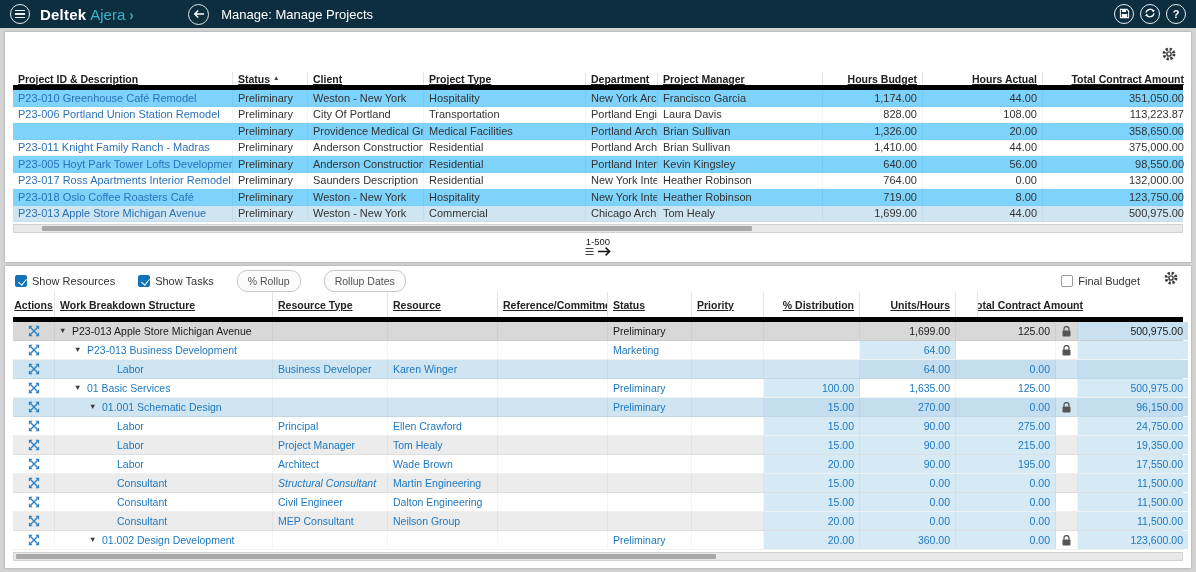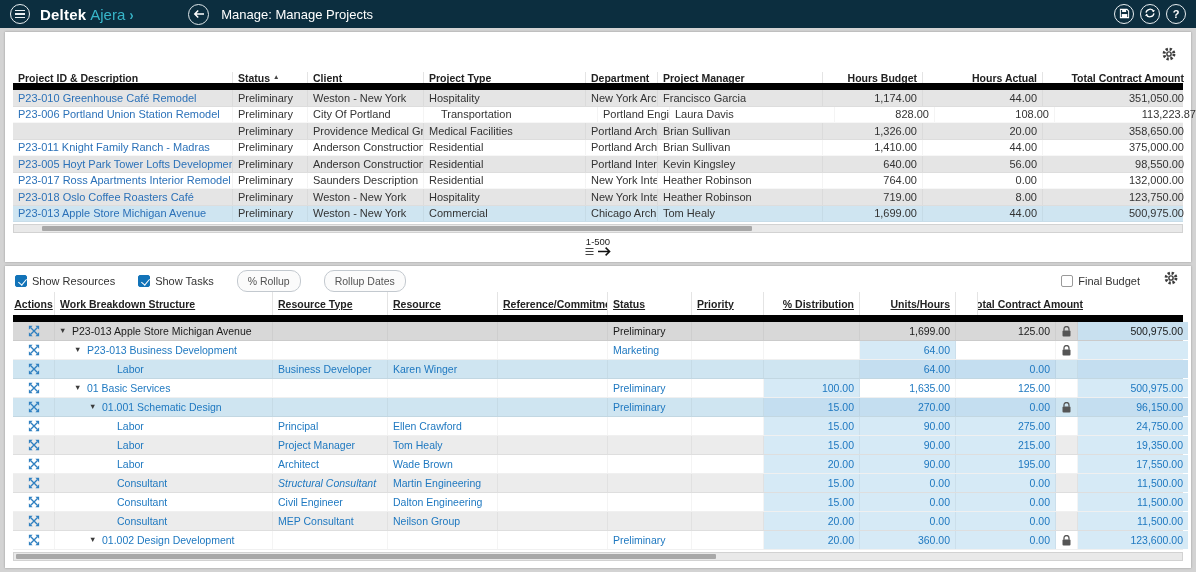--- a/index.html
+++ b/index.html
@@ -29,39 +29,39 @@
     font-size:11px; font-weight:bold; display:flex; align-items:center; justify-content:center; cursor:pointer; }
 
   
   .panel { background:#fff; margin:4px 5px 0; position:relative; box-shadow:0 0 2px rgba(0,0,0,.3); }
   .panel-top { height:230px; padding:2px 8px 0; }
   .panel-bottom { height:302px; padding:2px 8px 0; }
   .panel-gear { position:absolute; top:14px; right:14px; cursor:pointer; line-height:0; }
 
   
   .grid { font-size:11px; color:#333; }
-  .hrow { display:flex; border-bottom:7px solid #000000; align-items:center; }
+  .hrow { display:flex; border-bottom:5px solid #000000; align-items:center; }
   .hcell { padding:2px 5px; font-weight:bold; font-size:10.5px; color:#222; white-space:nowrap;
     overflow:hidden; border-right:1px solid #e4e4e4; height:100%; display:flex; align-items:center; flex:none; cursor:pointer; }
   .hcell:last-child { border-right:none; }
   .hcell .lbl { text-decoration:underline; }
   .hcell.r { justify-content:flex-end; }
   .hcell.c { justify-content:center; }
   .sort { font-size:6.5px; margin-left:3px; color:#444; transform:translateY(-1px); }
   .row { display:flex; align-items:stretch; }
   .cell { padding:0 5px; white-space:nowrap; overflow:hidden; display:flex; align-items:center;
     border-right:1px solid rgba(0,0,0,.045); flex:none; }
   .cell:last-child { border-right:none; }
   .cell.r { justify-content:flex-end; }
   .cell.c { justify-content:center; padding:0; }
 
   
   .projects .hrow { margin-top:38px; height:18px; }
   .projects .row { height:16.5px; border-bottom:1px solid rgba(0,0,0,.03); cursor:pointer; }
-  .projects .row.alt { background:#e5e5e5; }
+  .projects .row.alt { background:#7dd3fc; }
   .projects .row.sel { background:#cfe5f1; }
   .plink { color:#2b71b8; cursor:pointer; }
 
   
   .wbs { font-size:10.5px; }
   .wbs .hrow { height:30px; }
   .wbs .row { height:19px; border-bottom:1px solid rgba(0,0,0,.06); cursor:pointer; }
   .wbs .row-project { background:#d8d8d8; color:#1a1a1a; }
   .wbs .row-selected { background:#cfe5f1; }
   .wbs .row-alt { background:#ececec; }
@@ -190,21 +190,21 @@
           <div class="cell r" style="width: 100px;">1,174.00</div>
           <div class="cell r" style="width: 120px;">44.00</div>
           <div class="cell r" style="width: 146px;">351,050.00</div>
         </div>
         <div class="row">
           <div class="cell" style="width: 220px;">
             <span class="plink">P23-006 Portland Union Station Remodel</span>
           </div>
           <div class="cell" style="width: 75px;">Preliminary</div>
           <div class="cell" style="width: 116px;">City Of Portland</div>
-          <div class="cell" style="width: 162px; margin-left: 12px;">Transportation</div>
+          <div class="cell" style="width: 162px;">Transportation</div>
           <div class="cell" style="width: 72px;">Portland Enginee</div>
           <div class="cell" style="width: 165px;">Laura Davis</div>
           <div class="cell r" style="width: 100px;">828.00</div>
           <div class="cell r" style="width: 120px;">108.00</div>
           <div class="cell r" style="width: 146px;">113,223.87</div>
         </div>
         <div class="row alt">
           <div class="cell" style="width: 220px; margin-top: 24px;">
             <span class="plink">P23-014 Corvallis Family Medical Clinic</span>
           </div>

